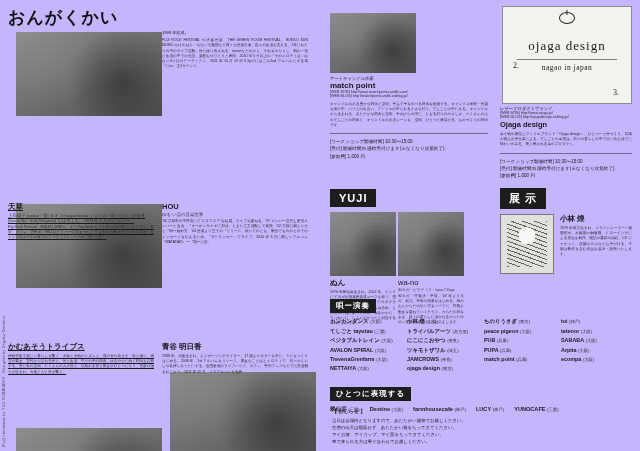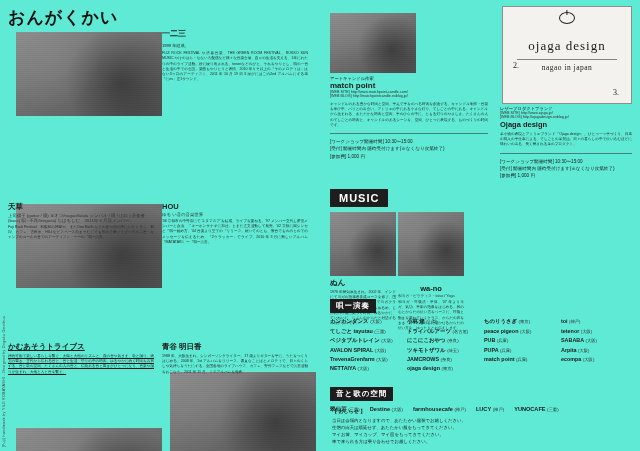--- a/index.html
+++ b/index.html
@@ -6,21 +6,21 @@
   body{
     width:640px;height:451px;
     background:#e9e9e6;
     font-family:"Liberation Sans", sans-serif;
     color:#1a1a1a;
     overflow:hidden;
   }
   .page{
     position:relative;
     width:640px;height:451px;
-    background:#5eead4;
+    background:#c4b5fd;
     box-sizing:border-box;
     padding:6px 8px;
   }
   
   .col{position:absolute;}
   .tiny{font-size:3.6px;line-height:1.45;color:#2a2a2a;text-align:justify;}
   .tiny2{font-size:4.1px;line-height:1.5;color:#222;text-align:justify;}
   .photo{
     background:#8d8d8d;
     position:relative;overflow:hidden;
@@ -148,36 +148,35 @@
     <div class="oj-num" style="left:10px;top:54px;">2.</div>
     <div class="oj-num" style="right:12px;bottom:6px;">3.</div>
   </div>
 
   <div class="photo col" id="p-amagusa">
       <div class="grain"></div>
     </div>
   <div class="photo col" id="p-amagusa2">
       <div class="grain"></div>
     </div>
-  <div class="col" style="left:8px;top:200px;width:146px;">
+  <div class="col" style="left:8px;top:200px;width:146px;text-decoration:underline;">
     <div class="cap-name">天草</div>
     <div class="cap-sub">上司綴子 (guitar / 唄) ＆オコ/nagao/lalala シンバル / 唄 / 山口 ) 必要者 (bass) 唄 : 不死/lengusa) ちはるしむ、2011年 6 月新メンバー。</div>
     <div class="tiny" style="margin-top:2px;">Fuji Rock Festival、和風和の神聖や、またOne Earth などの音や何の中にいたトラン、料理、カフェ、古民家、HILLなどスペース向きそむにても作ので表いてすべての二音・キャンプのコールの音でのアーティスト・ーーの「唄ー演奏。</div>
   </div>
 
   <div class="photo col" id="p-kamu">
       <div class="grain"></div>
     </div>
   <div class="col" style="left:8px;top:340px;width:146px;text-decoration:underline;">
     <div class="cap-name">かむあそうトライブス</div>
     <div class="tiny" style="margin-top:2px;">持続可能で楽しい暮らしを繋ぐ、太陽と大地のリズムと、森の音や気まま、歌と踊り。縄文の響き、古代から伝わる音と、音と生活、祭りの中の時間。ゆるやかに続く時間を共有する、音と歌の空間。たくさんの人の音と、伝統ある音と響きがひとつになり、音楽や踊りが生まれ、大地と人と音を繋ぐ。</div>
   </div>
 
   <div class="col" style="left:162px;top:26px;width:146px;">
-    <div class="cap-name" style="font-size:8px;">一二三</div>
     <div class="tiny2" style="margin-top:4px;">1999 年結成。</div>
     <div class="tiny" style="margin-top:2px;">FUJI ROCK FESTIVAL や清春音楽、THE GREEN ROOM FESTIVAL、ROKKO SUN MUSIC やけのはら・なないろ配信など様々な音楽会場、自ゃの生活を支える、1年にわたりの中のライブ活動。粉に繰り返される、tenoriなどのひと、それをやりとし、唄の一音と生活の中での会話。楽曲もやりとりと表情、2010 年りそ以上の『そのメロディは』はない3つ目のアーティスト、2011 年 10 月 19 日 3 湯がにはこの2nd アルバムにする本「にes」正1サウンド。</div>
   </div>
 
   <div class="photo col" id="p-hou">
       <div class="grain"></div>
     </div>
   <div class="col" style="left:162px;top:200px;width:146px;">
     <div class="cap-name">HOU</div>
     <div class="cap-sub">ゆる い音の音楽世界</div>
@@ -212,40 +211,52 @@
     <div style="font-size:3.7px;color:#333;">[WEB BLOG] http://ojagadesign.exblog.jp/</div>
     <div style="font-size:7.5px;font-weight:bold;margin-top:1px;">Ojaga design</div>
     <div class="tiny" style="margin-top:3px;">革小物の表現とアトリエブランド「Ojaga design」。ひとつ一つ手づくり、日本の職人の手仕事による、てしごとの革製品。日々の暮らしの中で使い込むほどに味わいの出る、長く愛される革のプロダクト。</div>
     <div class="hr" style="margin:5px 0 4px 0;"></div>
     <div class="wsinfo">[ワークショップ開催時間] 10:30〜15:00</div>
     <div class="wsinfo">[受付] 開催時間内 随時受付けます(※なくなり次第終了)</div>
     <div class="wsinfo">[参加費] 1,000 円</div>
   </div>
 
   <div class="col" style="left:330px;top:188px;width:158px;">
-    <div class="band lg">MUSIC</div>
+    <div class="band lg">YUJI</div>
     <div style="display:flex;gap:2px;margin-top:5px;">
       <div>
         <div class="photo yoga-photo">
             <div class="grain"></div>
           </div>
         <div style="font-size:7.5px;font-weight:bold;margin-top:2px;">ぬん</div>
         <div class="tiny" style="margin-top:2px;width:66px;">1976 年愛知県生まれ。2002 年、インドにてヨガの指導者養成コースを修了。国内外のスタジオやイベントでヨガクラスを担当。からだとこころをゆるめ、じぶんの呼吸に気づく時間。ゆるやかに、ていねいに、じぶんのからだと対話するヨガクラスです。</div>
       </div>
       <div>
         <div class="photo yoga-photo">
             <div class="grain"></div>
           </div>
-        <div style="font-size:7.5px;font-weight:bold;margin-top:8px;text-align:center;">wa-no</div>
+        <div style="font-size:7.5px;font-weight:normal;margin-top:2px;">wa-no</div>
         <div style="font-size:3.7px;color:#333;">和ヨガ・ピラティス・taiso / Yoga</div>
         <div class="tiny" style="margin-top:2px;width:66px;">和ヨガ・呼吸法・整体。'07 年よりヨガ、気功、整体の指導をはじめる。和の心とからだの使い方をベースに、呼吸と動きを重ねていくクラス。からだの声をきき、日々の暮らしに活かせるからだの使い方を、ゆったりとお伝えします。</div>
       </div>
     </div>
   </div>
 
+  <div class="col" style="left:500px;top:188px;width:132px;">
+    <div class="band lg">展 示</div>
+    <div style="display:flex;gap:6px;margin-top:5px;">
+      <div class="stamp">
+          <div class="fig"></div>
+        </div>
+      <div style="width:72px;">
+        <div style="font-size:7.5px;font-weight:bold;">小林 煌</div>
+        <div class="tiny" style="margin-top:2px;">1979 年東京生まれ。イラストレーター / 版画作家。木版画や銅版画、ドローイングによる作品を制作。雑誌や書籍の挿絵、CD ジャケット、店舗のロゴなども手がける。今回は新作を含む作品を展示・販売いたします。</div>
+      </div>
+    </div>
+  </div>
 
   <div class="col" style="left:330px;top:294px;width:302px;">
     <div class="band sm">唄ー演奏</div>
     <div class="mk-grid" style="margin-top:5px;">
       <div class="it"><b>カンカンダンス</b> <span>(大阪)</span></div>
       <div class="it"><b>小林 煌</b> <span>(山梨)</span></div>
       <div class="it"><b>ちのりうさぎ</b> <span>(東京)</span></div>
       <div class="it"><b>toi</b> <span>(神戸)</span></div>
 
       <div class="it"><b>てしごと tayutau</b> <span>(三重)</span></div>
@@ -267,21 +278,21 @@
       <div class="it"><b>JAMCROWS</b> <span>(奈良)</span></div>
       <div class="it"><b>match point</b> <span>(兵庫)</span></div>
       <div class="it"><b>ecompa</b> <span>(大阪)</span></div>
 
       <div class="it"><b>NETTAIYA</b> <span>(大阪)</span></div>
       <div class="it"><b>ojaga design</b> <span>(東京)</span></div>
     </div>
   </div>
 
   <div class="col" style="left:330px;top:382px;width:302px;">
-    <div class="band sm">音と歌の空間</div>
+    <div class="band sm">ひとつに表現する</div>
     <div class="mk-row" style="margin-top:5px;">
       <div class="it"><b>翠仙荘</b> <span>(三重)</span></div>
       <div class="it"><b>Destine</b> <span>(大阪)</span></div>
       <div class="it"><b>farmhousecafe</b> <span>(神戸)</span></div>
       <div class="it"><b>LUCY</b> <span>(神戸)</span></div>
       <div class="it"><b>YUNOCAFE</b> <span>(三重)</span></div>
     </div>
   </div>
 
   <div class="notebox">

